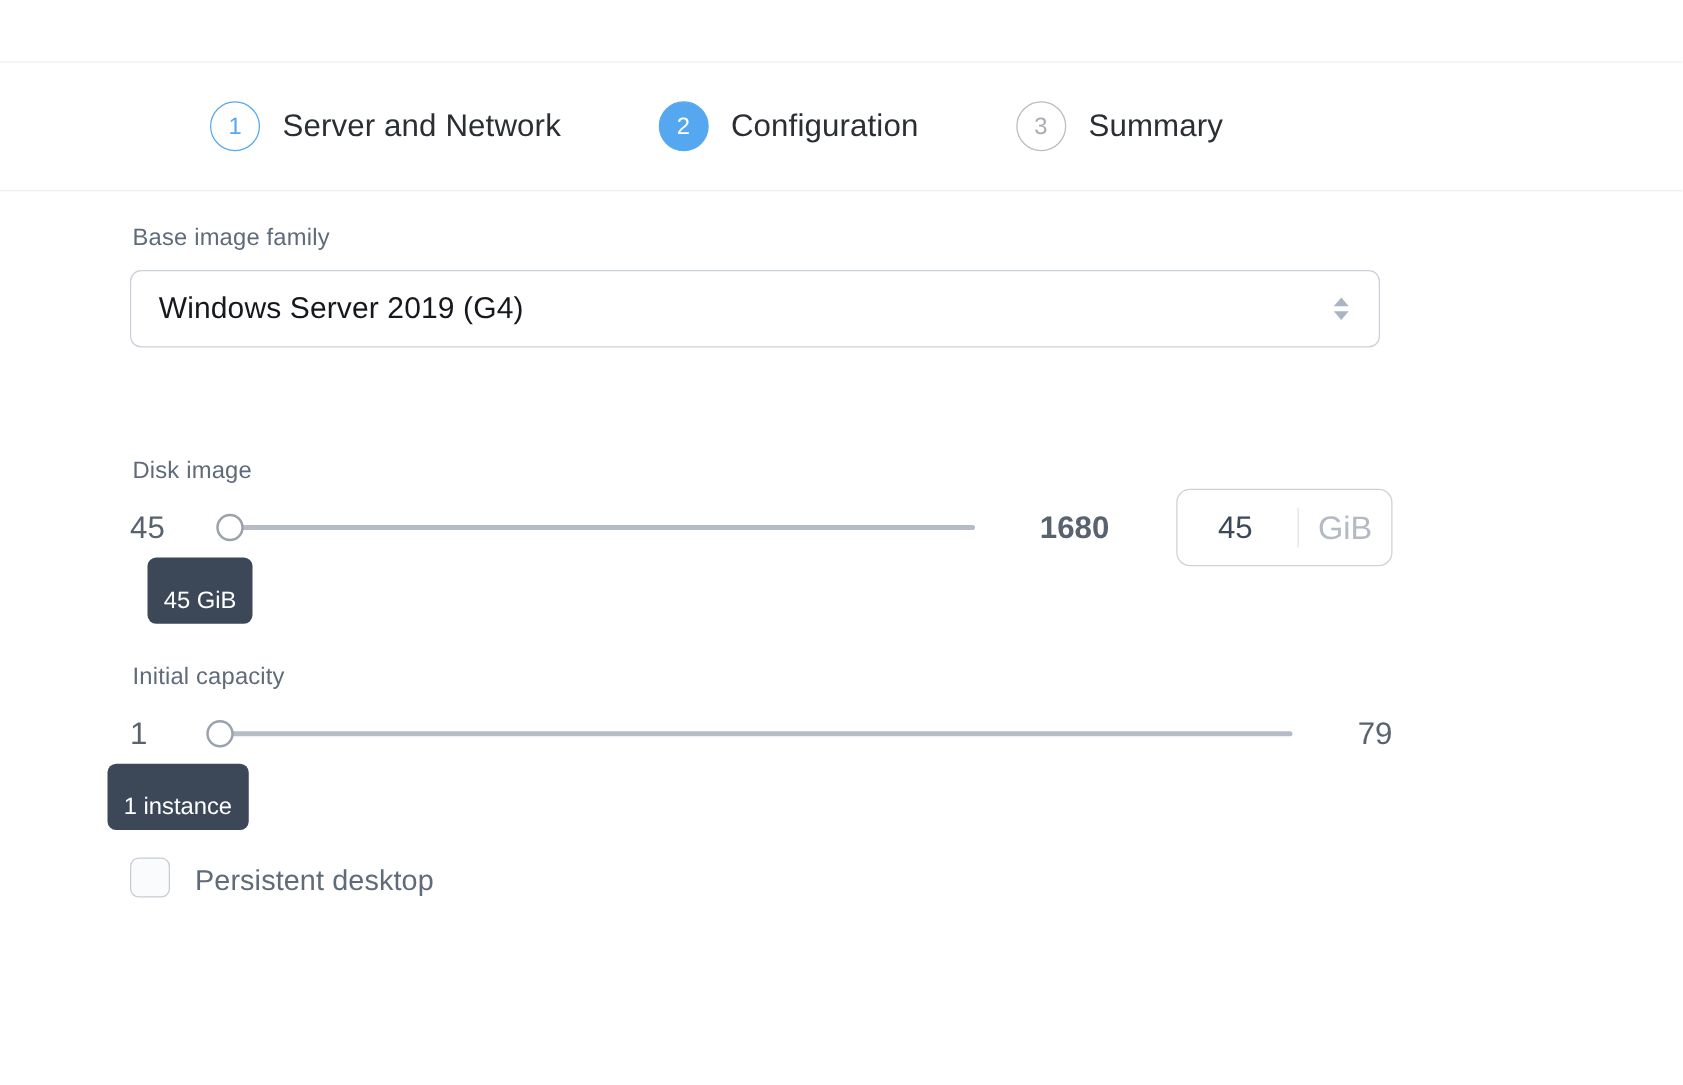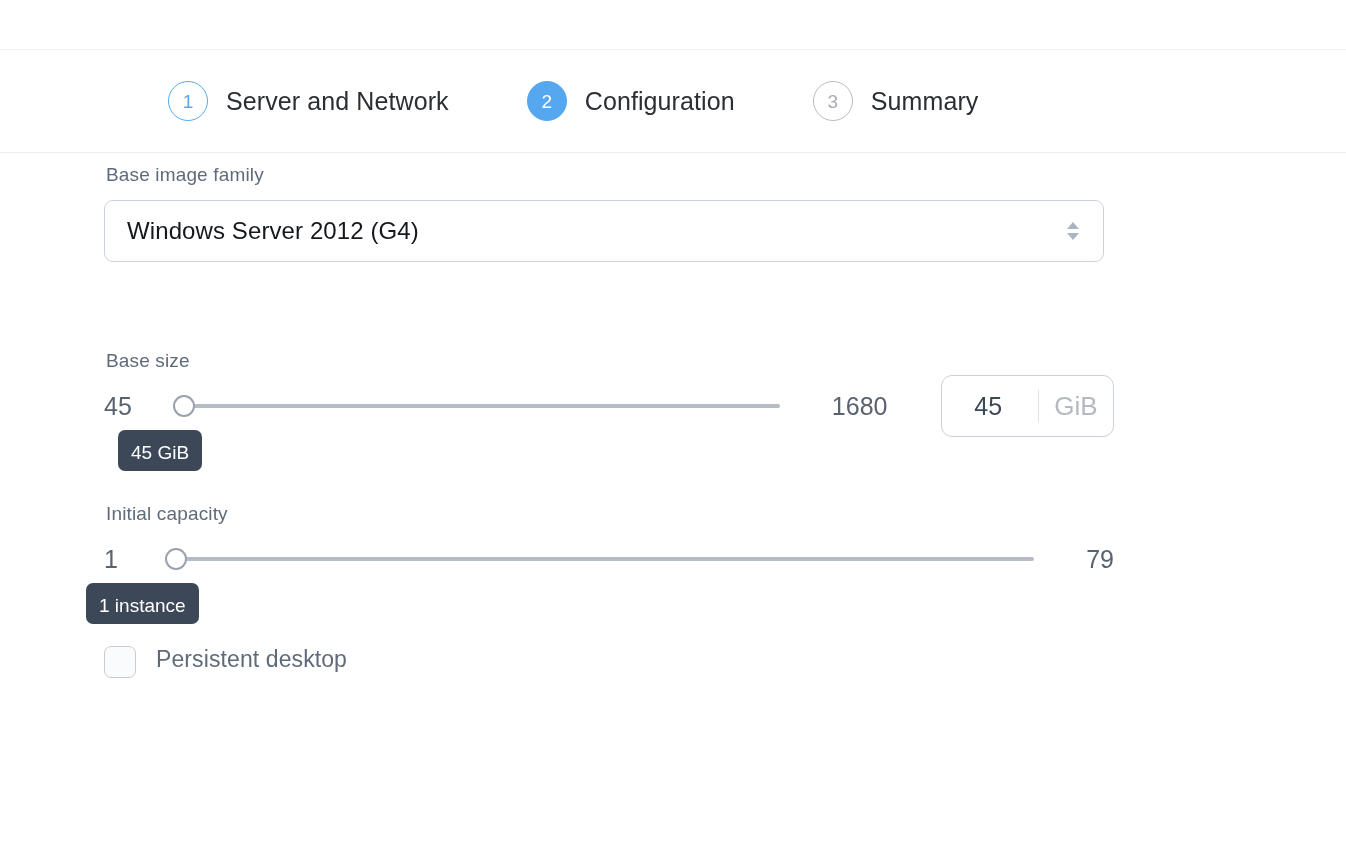--- a/index.html
+++ b/index.html
@@ -46,21 +46,21 @@
   }
   .step-circle.inactive-outline {
     border: 1.6px solid #b9bcc0; color: #a9adb3; background: #fff;
   }
   .step-label {
     margin-left: 18px; font-size: 25px; color: #2b2f33; letter-spacing: .1px;
     white-space: nowrap;
   }
 
   
-  .form { position: absolute; left: 104px; top: 164px; width: 1010px; }
+  .form { position: absolute; left: 104px; top: 180px; width: 1010px; }
 
   .field-label {
     font-size: 19px; color: #5f6b7a; letter-spacing: .15px;
     margin: 0 0 14px 2px;
   }
 
   .select-box {
     position: relative;
     width: 1000px; height: 62px;
     border: 1.4px solid #ccd2da; border-radius: 9px;
@@ -99,21 +99,21 @@
   }
   .knob {
     position: absolute; width: 22px; height: 22px; border-radius: 50%;
     background: #ffffff; border: 2px solid #9aa2ae;
     top: 50%; transform: translate(-50%, -50%);
   }
   .tooltip {
     display: inline-block;
     background: #3c4858; color: #ffffff;
     font-size: 19px; border-radius: 7px;
-    padding: 12px 13px 7px 13px;
+    padding: 24px 13px 7px 13px;
     white-space: nowrap;
   }
 
   
   .num-input {
     width: 188px; height: 62px;
     border: 1.4px solid #ccd2da; border-radius: 11px;
     background: #ffffff;
     display: flex; align-items: stretch;
     margin-left: 18px;
@@ -123,21 +123,21 @@
     font-size: 25px; color: #3c4858;
     padding-right: 4px;
   }
   .num-sep { width: 1px; background: #dfe3e8; margin: 14px 0; }
   .num-unit {
     width: 74px; display: flex; align-items: center; justify-content: center;
     font-size: 26px; color: #b4bac3;
   }
 
   
-  .check-row { display: flex; align-items: flex-start; }
+  .check-row { display: flex; align-items: flex-end; }
   .checkbox {
     width: 32px; height: 32px; border-radius: 7px;
     border: 1.4px solid #c8ccd2; background: #fafbfc;
     flex: 0 0 auto;
   }
   .check-label {
     margin-left: 20px; font-size: 23px; color: #5f6b7a; letter-spacing: .1px;
   }
 </style>
 </head>
@@ -166,43 +166,43 @@
 
   </div>
 
   <div class="steps-rule"></div>
 
   <div class="form">
 
     <div class="field">
       <div class="field-label">Base image family</div>
       <div class="select-box">
-        <span class="select-value">Windows Server 2012 (G4)</span>
+        <span class="select-value">Windows Server 2019 (G4)</span>
         <span class="stepper-arrows">
           <span class="tri-up"></span>
           <span class="tri-dn"></span>
         </span>
       </div>
     </div>
 
     <div class="gap-lg"></div>
 
 
     <div class="gap-lg"></div>
 
     <div class="field">
-      <div class="field-label">Base size</div>
+      <div class="field-label">Disk image</div>
 
       <div class="slider-row">
         <span class="slider-min">45</span>
         <div class="track-wrap" id="disk-track-wrap" style="width:650px; margin-left:16px;">
           <div class="track"></div>
           <div class="knob" id="disk-knob" style="left: 0%;"></div>
         </div>
-        <span class="slider-max" style="margin-left:16px;">1680</span>
+        <span class="slider-max" style="margin-left:16px;font-weight:bold;">1680</span>
 
         <div class="num-input">
           <div class="num-value">45</div>
           <div class="num-sep"></div>
           <div class="num-unit">GiB</div>
         </div>
       </div>
 
       <div style="margin-top:4px; margin-left:14px;">
         <span class="tooltip">45 GiB</span>

